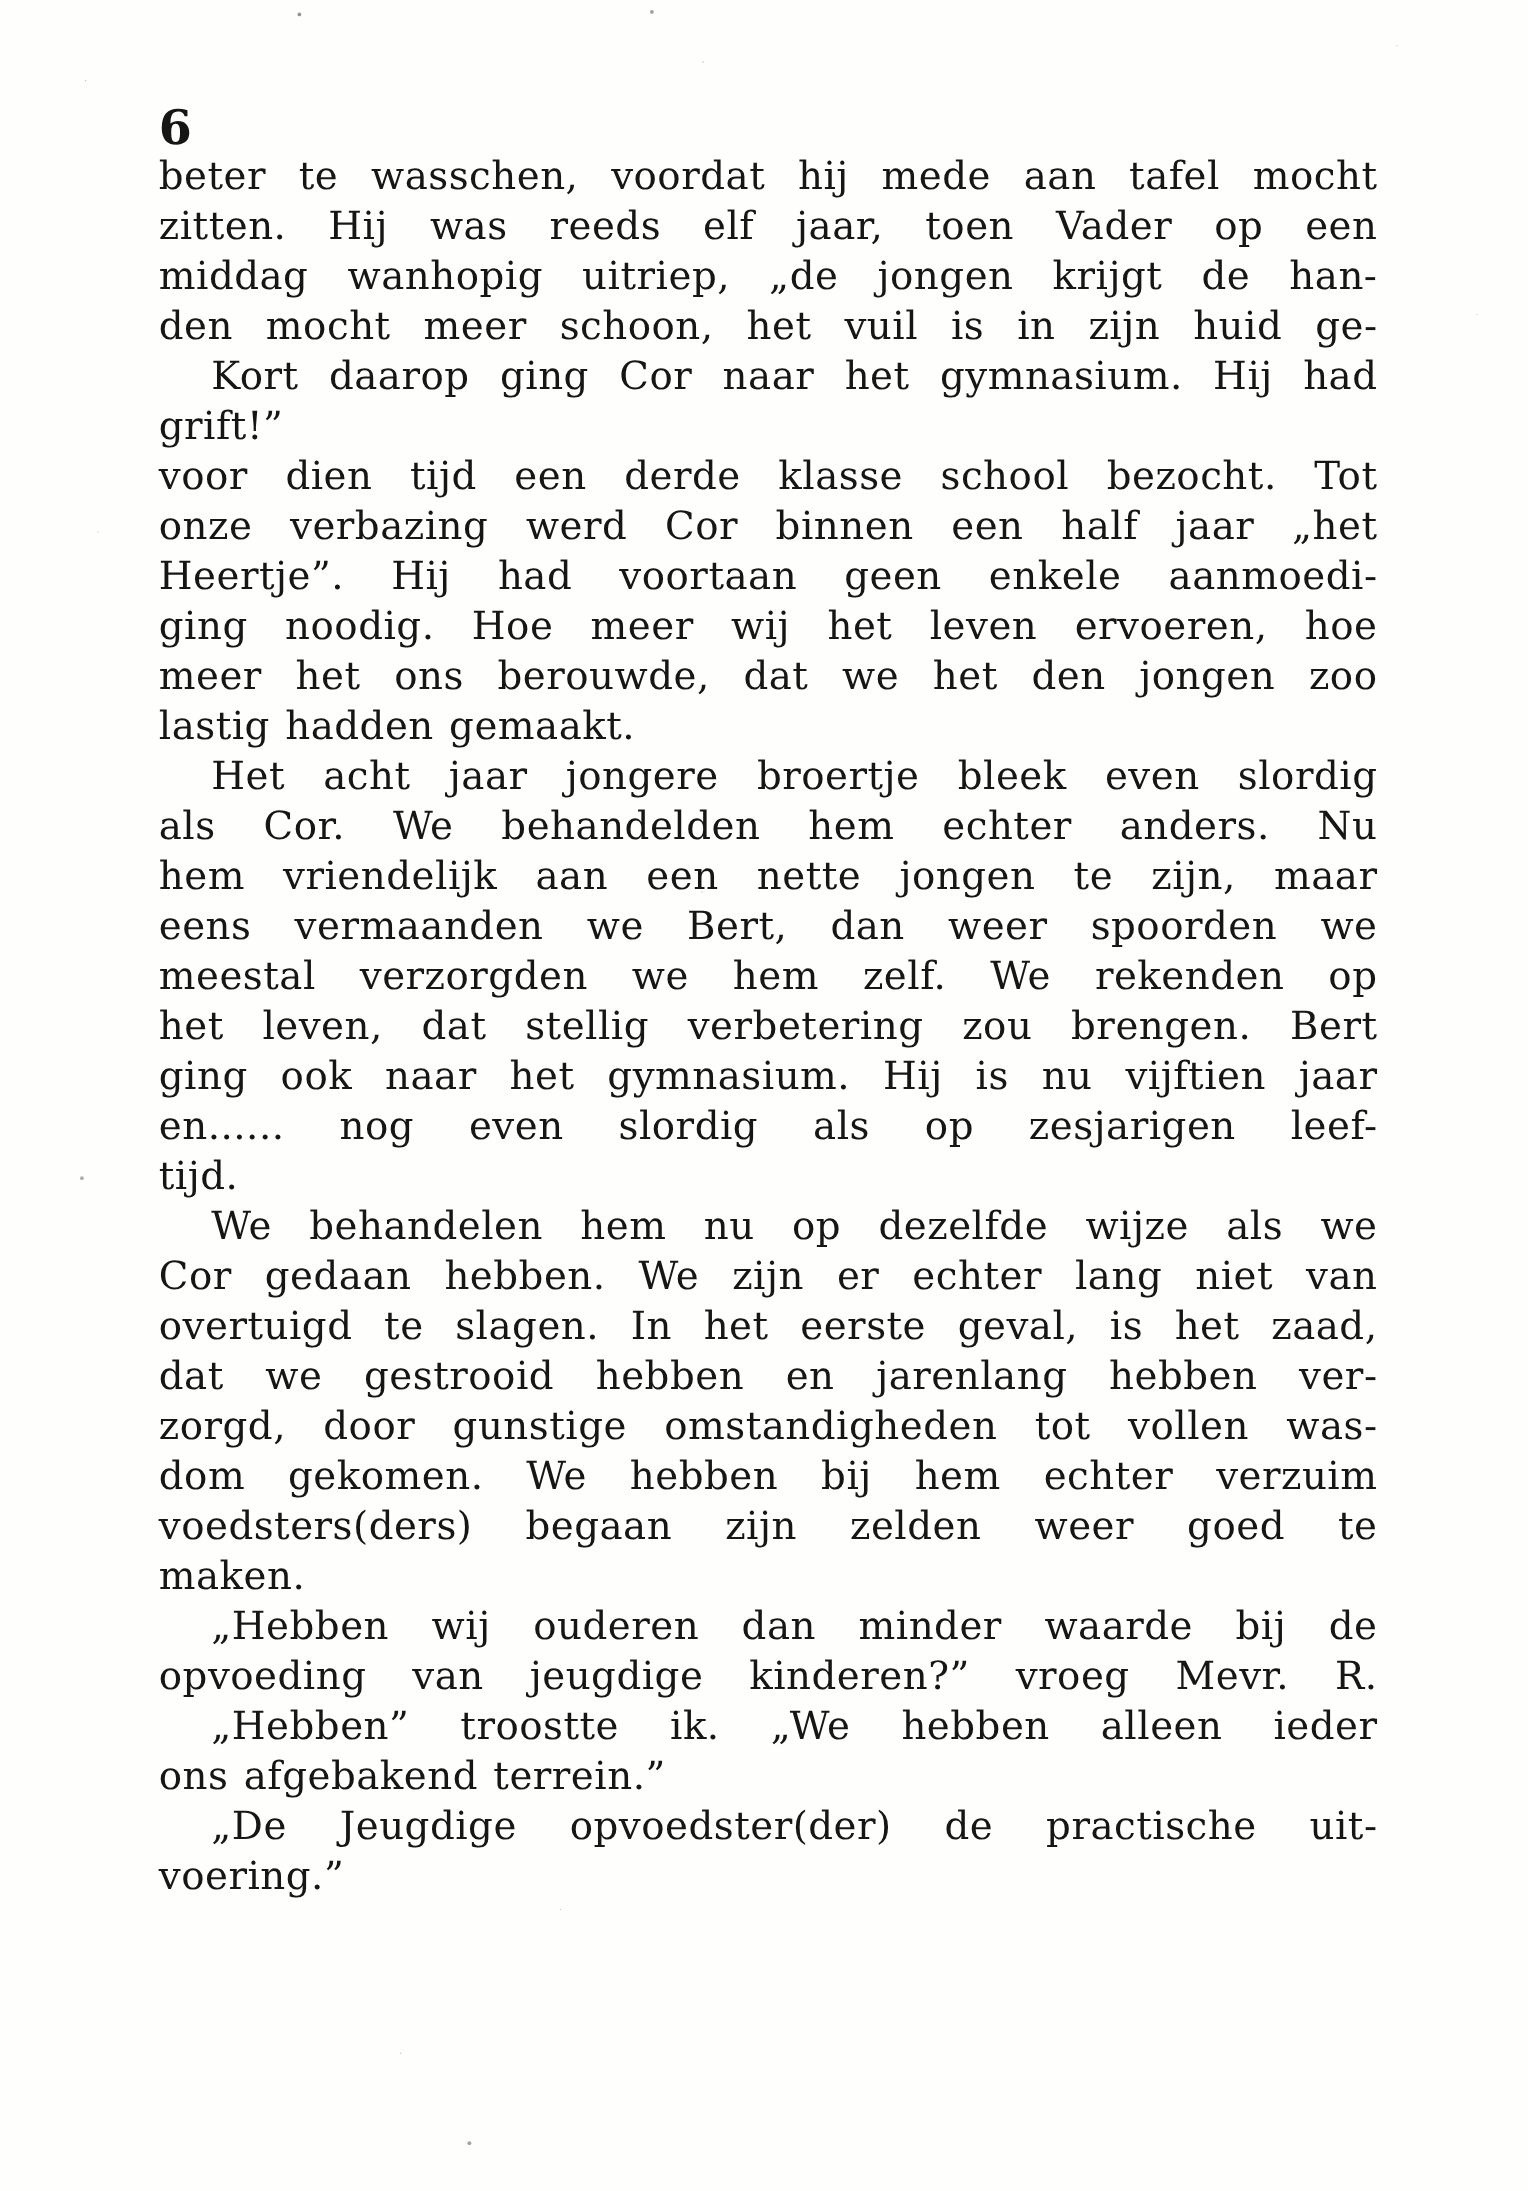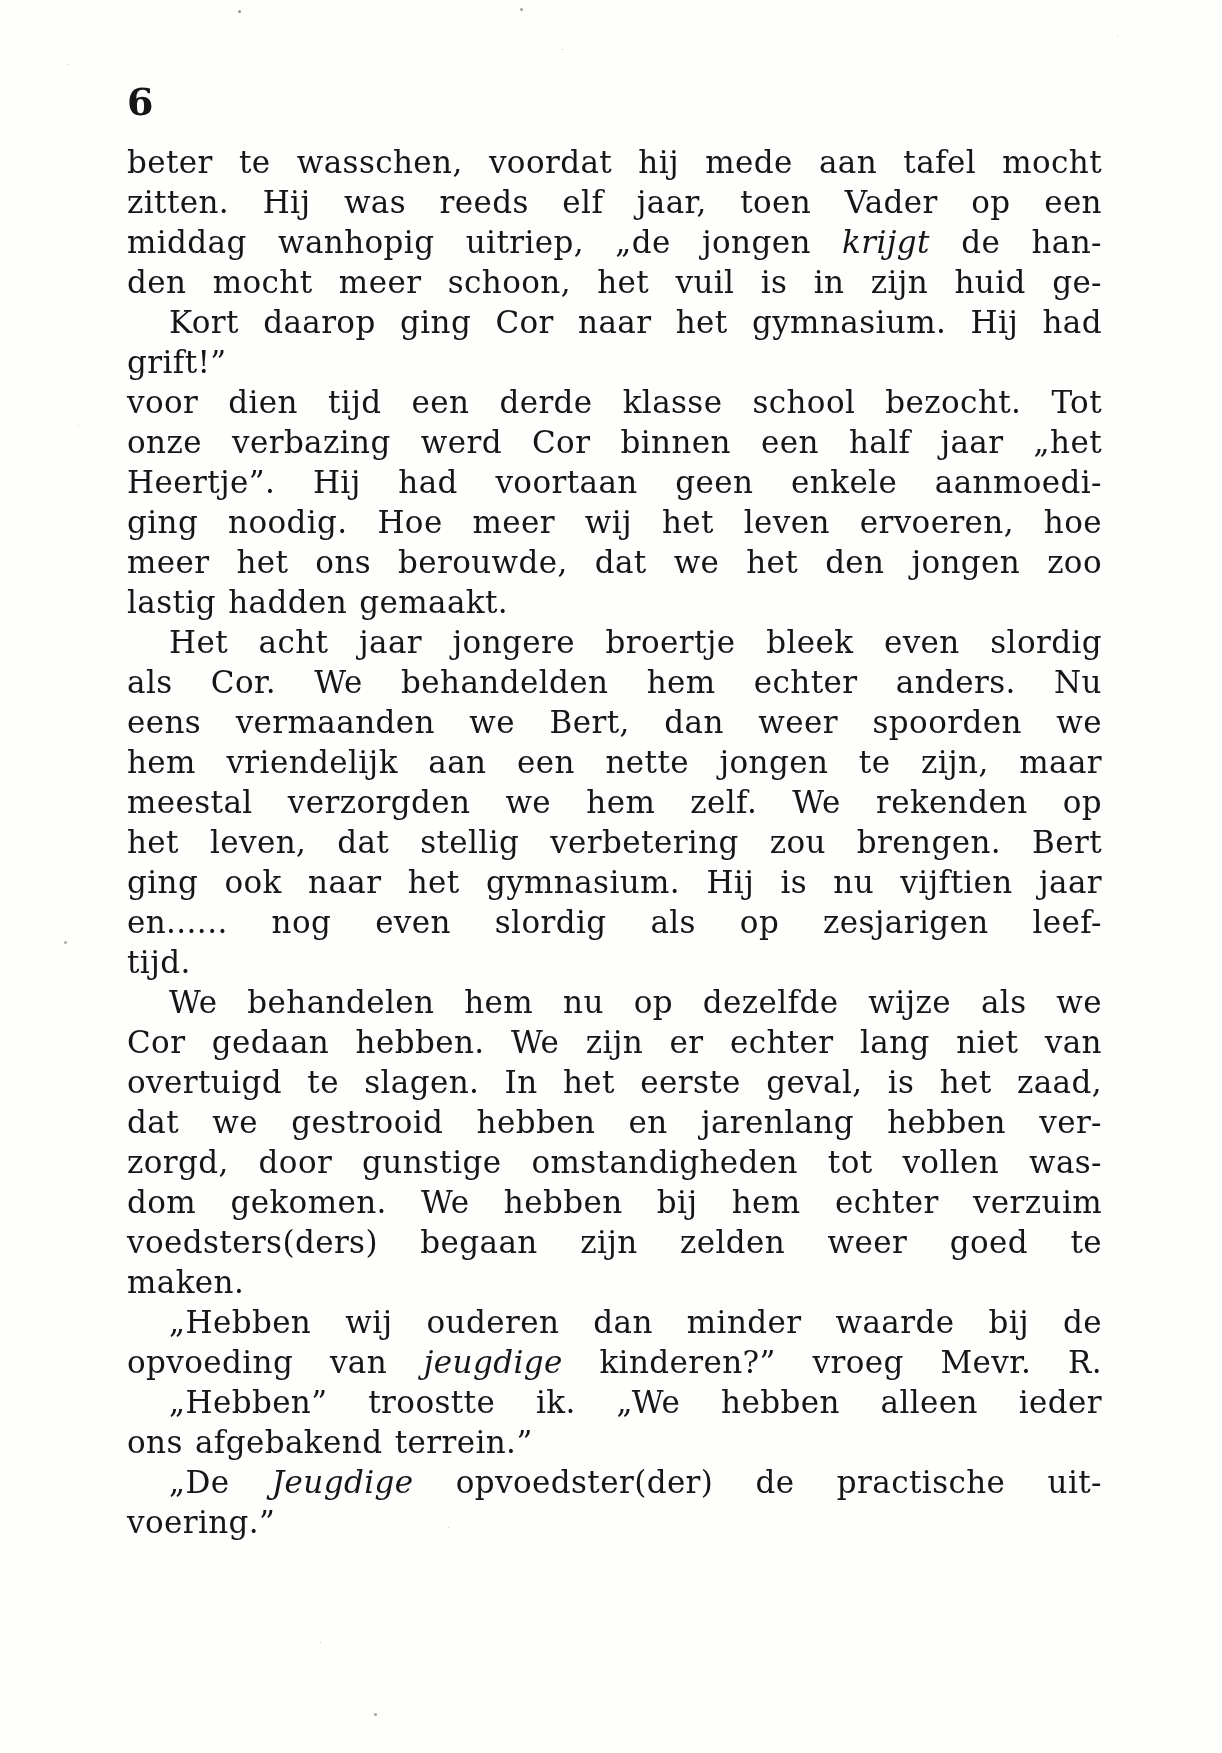--- a/index.html
+++ b/index.html
@@ -23,36 +23,35 @@
   }
 
   .page-num {
     font-size: 38px;
     font-weight: bold;
     letter-spacing: 1px;
     line-height: 1;
   }
 
   .text-block {
-    margin-top: 21px;
     font-size: 31px;
     line-height: 40px;
     letter-spacing: 0.4px;
     word-spacing: 2px;
   }
 
   .line {
     width: 100%;
     text-align: justify;
     text-align-last: left;
     white-space: normal;
   }
   .line.just { text-align-last: justify; }
   .line.indent { text-indent: 42px; }
-  .it { font-style: italic; }
+  .it { }
 
   
   .speckles {
     position: absolute;
     left: 238px; top: 10px;
     width: 3px; height: 3px;
     border-radius: 50%;
     background: rgba(20,20,20,0.45);
     box-shadow:
       282px -2px 0 0 rgba(20,20,20,0.40),
@@ -83,22 +82,22 @@
         <div class="line just indent"><span>Kort daarop ging Cor naar het gymnasium. Hij had</span></div>
         <div class="line"><span>grift!”</span></div>
         <div class="line just"><span>voor dien tijd een derde klasse school bezocht. Tot</span></div>
         <div class="line just"><span>onze verbazing werd Cor binnen een half jaar „het</span></div>
         <div class="line just"><span>Heertje”. Hij had voortaan geen enkele aanmoedi-</span></div>
         <div class="line just"><span>ging noodig. Hoe meer wij het leven ervoeren, hoe</span></div>
         <div class="line just"><span>meer het ons berouwde, dat we het den jongen zoo</span></div>
         <div class="line"><span>lastig hadden gemaakt.</span></div>
         <div class="line just indent"><span>Het acht jaar jongere broertje bleek even slordig</span></div>
         <div class="line just"><span>als Cor. We behandelden hem echter anders. Nu</span></div>
+        <div class="line just"><span>hem vriendelijk aan een nette jongen te zijn, maar</span></div>
         <div class="line just"><span>eens vermaanden we Bert, dan weer spoorden we</span></div>
-        <div class="line just"><span>hem vriendelijk aan een nette jongen te zijn, maar</span></div>
         <div class="line just"><span>meestal verzorgden we hem zelf. We rekenden op</span></div>
         <div class="line just"><span>het leven, dat stellig verbetering zou brengen. Bert</span></div>
         <div class="line just"><span>ging ook naar het gymnasium. Hij is nu vijftien jaar</span></div>
         <div class="line just"><span>en...... nog even slordig als op zesjarigen leef-</span></div>
         <div class="line"><span>tijd.</span></div>
         <div class="line just indent"><span>We behandelen hem nu op dezelfde wijze als we</span></div>
         <div class="line just"><span>Cor gedaan hebben. We zijn er echter lang niet van</span></div>
         <div class="line just"><span>overtuigd te slagen. In het eerste geval, is het zaad,</span></div>
         <div class="line just"><span>dat we gestrooid hebben en jarenlang hebben ver-</span></div>
         <div class="line just"><span>zorgd, door gunstige omstandigheden tot vollen was-</span></div>

